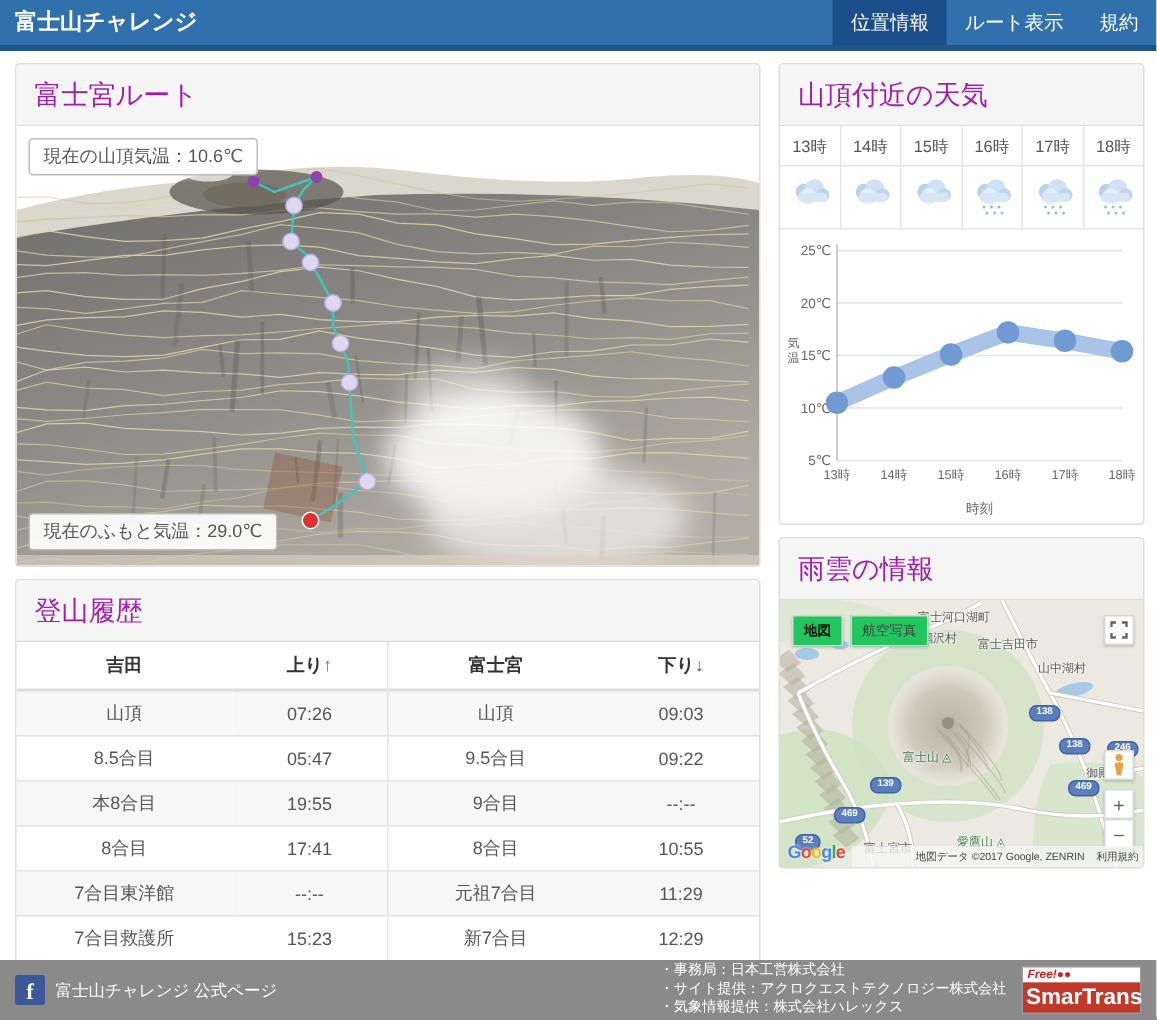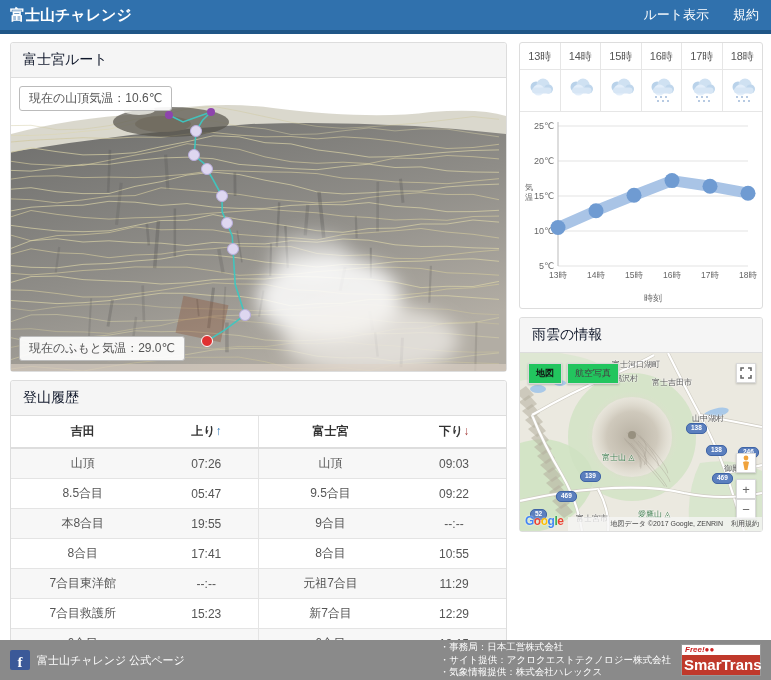--- a/index.html
+++ b/index.html
@@ -18,21 +18,21 @@
   .nav { display:flex; }
   .nav-item { color:#fff; font-size:13px; line-height:30px; padding:0 12px; cursor:pointer; }
   .nav-item.active { background:var(--nav-active); }
   
   .content { padding:8px 10px 0 10px; display:flex; gap:12px; }
   .col-left { width:497px; }
   .col-right { width:244px; }
   .panel { border:1px solid var(--panel-border); border-radius:3px; background:#fff; margin-bottom:8px; }
   .panel-heading {
     background:var(--panel-heading-bg); border-bottom:1px solid var(--panel-border);
-    padding:8px 12px; font-size:14px; color:#0f172a; border-radius:3px 3px 0 0;
+    padding:8px 12px; font-size:18px; color:#a21caf; border-radius:3px 3px 0 0;
   }
   
   .terrain-body { position:relative; height:293px; overflow:hidden; }
   .terrain-body svg { display:block; }
   .temp-badge {
     position:absolute; left:8px; background:rgba(255,255,255,.92);
     border:1px solid #bbb; border-radius:3px; padding:3px 9px;
     font-size:12px; color:#555; white-space:nowrap;
   }
   .temp-badge.top { top:8px; }
@@ -104,20 +104,21 @@
   .st-logo { width:80px; border:1px solid #999; }
   .st-logo-top { background:#fff; color:#c22; font-size:8px; font-weight:bold; font-style:italic; padding:1px 3px; line-height:1.1; }
   .st-logo-bottom { background:#c0392b; color:#fff; font-size:15px; font-weight:bold; text-align:center; padding:1px 2px; line-height:1.2; }
 </style>
 </head>
 <body>
 
 <div class="site-header">
   <div class="brand">富士山チャレンジ</div>
   <div class="nav">
+    <div class="nav-item active">位置情報</div>
     <div class="nav-item">ルート表示</div>
     <div class="nav-item">規約</div>
   </div>
 </div>
 
 <div class="content">
 
   <div class="col-left">
     <div class="panel">
       <div class="panel-heading">富士宮ルート</div>
@@ -284,20 +285,21 @@
               <td class="divider">5合目</td>
               <td>13:53</td>
             </tr>
           </tbody>
       </table>
     </div>
   </div>
 
   <div class="col-right">
     <div class="panel">
+      <div class="panel-heading">山頂付近の天気</div>
       <div class="hour-row" id="hour-row">
           <div class="hour-cell">13時</div>
           <div class="hour-cell">14時</div>
           <div class="hour-cell">15時</div>
           <div class="hour-cell">16時</div>
           <div class="hour-cell">17時</div>
           <div class="hour-cell">18時</div>
         </div>
       <div class="icon-row" id="icon-row">
           <div class="icon-cell">
@@ -464,21 +466,21 @@
             <path d="M62,178 Q58,150 42,122 Q24,92 12,62" fill="none" stroke="#ffffff" stroke-width="2.2"></path>
             <path d="M12,62 Q50,40 92,22 Q120,10 134,2" fill="none" stroke="#cfccc2" stroke-width="3.4"></path>
             <path d="M12,62 Q50,40 92,22 Q120,10 134,2" fill="none" stroke="#ffffff" stroke-width="2.2"></path>
             <path d="M78,136 Q90,158 88,178" fill="none" stroke="#cfccc2" stroke-width="3.4"></path>
             <path d="M78,136 Q90,158 88,178" fill="none" stroke="#ffffff" stroke-width="2.2"></path>
           </svg>
 
         <div class="map-label" style="left:92px;top:6px">富士河口湖町</div>
         <div class="map-label" style="left:94px;top:20px">鳴沢村</div>
         <div class="map-label" style="left:132px;top:24px">富士吉田市</div>
-        <div class="map-label" style="left:172px;top:60px">山中湖村</div>
+        <div class="map-label" style="left:172px;top:40px">山中湖村</div>
         <div class="map-label" style="left:204px;top:110px">御殿場</div>
         <div class="map-label green" style="left:82px;top:99px"><span>富士山</span> ◬</div>
         <div class="map-label green" style="left:118px;top:156px"><span>愛鷹山</span> ◬</div>
         <div class="map-label" style="left:56px;top:160px">富士宮市</div>
 
         <div class="road-badge" style="left:166px;top:70px">138</div>
         <div class="road-badge" style="left:186px;top:92px">138</div>
         <div class="road-badge" style="left:218px;top:94px">246</div>
         <div class="road-badge" style="left:192px;top:120px">469</div>
         <div class="road-badge" style="left:60px;top:118px">139</div>

